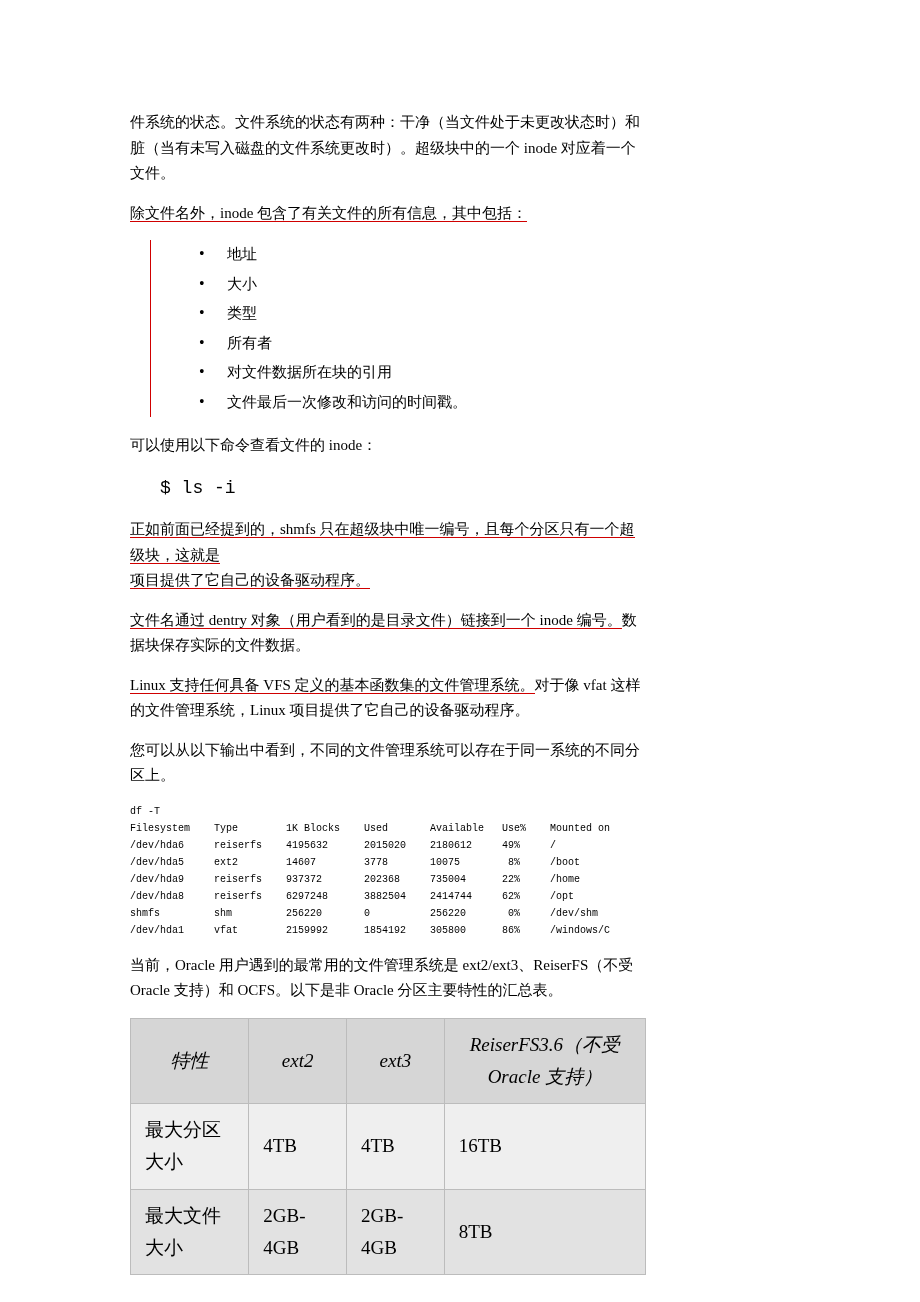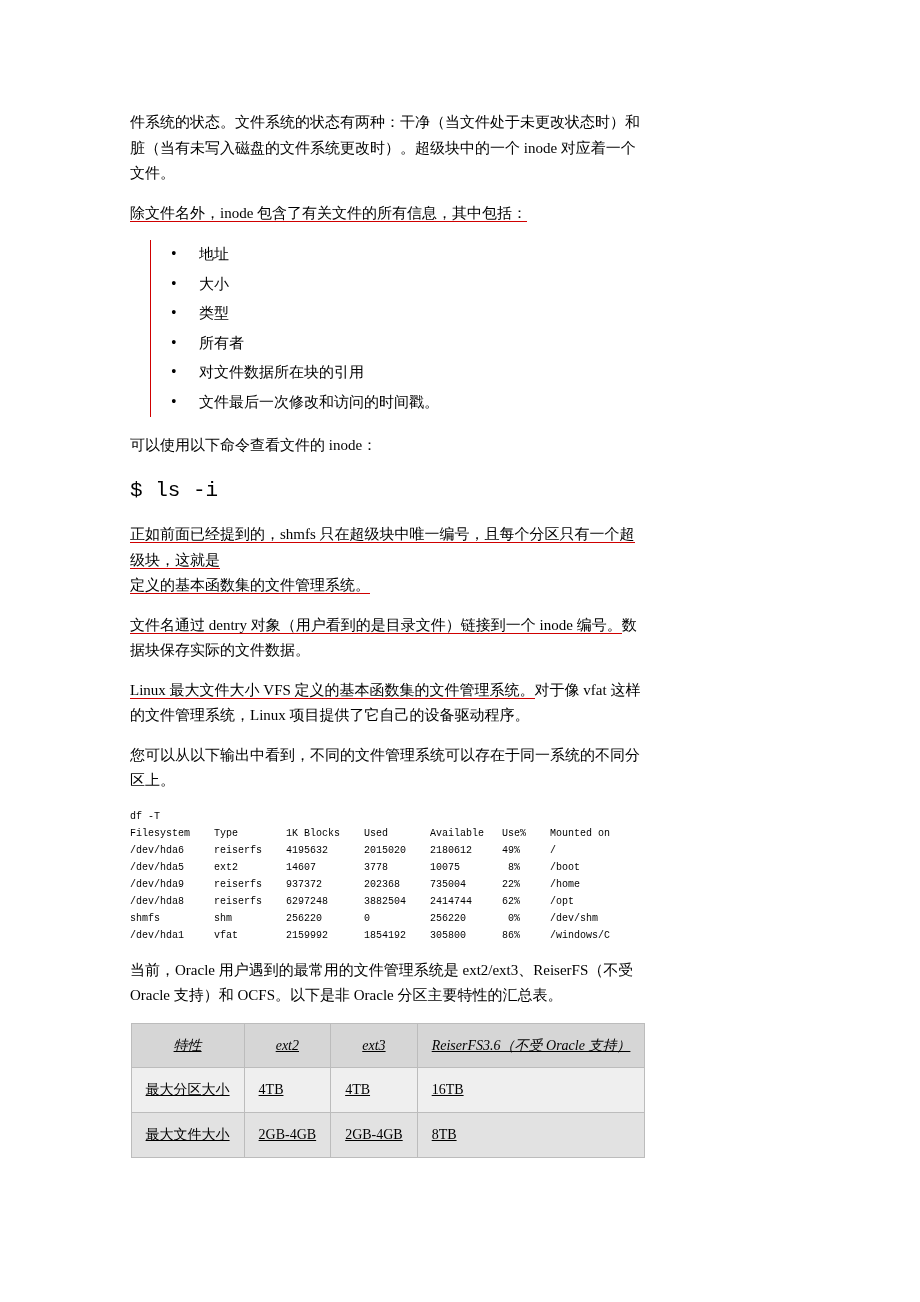--- a/index.html
+++ b/index.html
@@ -11,25 +11,25 @@
     color: #000;
     line-height: 1.7;
   }
   .page {
     width: 776px;
     min-height: 1302px;
     box-sizing: border-box;
     padding: 110px 130px 60px 130px;
   }
   p { margin: 0 0 14px 0; }
-  .mono { font-family: "Courier New", monospace; font-size: 21px; }
+  .mono { font-family: "Courier New", monospace; font-size: 18px; margin-left: 30px; }
   .u-red { border-bottom: 1px solid #d00000; padding-bottom: 0; }
   ul.inode-list {
     margin: 6px 0 16px 20px;
-    padding: 0 0 0 14px;
+    padding: 0 0 0 42px;
     border-left: 1px solid #d00000;
     list-style: none;
   }
   ul.inode-list li {
     position: relative;
     padding: 2px 0 2px 34px;
   }
   ul.inode-list li::before {
     content: "•";
     position: absolute;
@@ -45,22 +45,21 @@
     line-height: 1.7;
   }
   .fs-table-wrap {
     display: flex;
     justify-content: center;
     margin-top: 14px;
     margin-bottom: 10px;
   }
   table.fs-table {
     border-collapse: collapse;
-    font-size: 14px;
-    text-decoration: underline;
+    font-size: 19px;
   }
   table.fs-table th, table.fs-table td {
     border: 1px solid #bcbcbc;
     padding: 10px 14px;
     text-align: left;
   }
   table.fs-table th {
     background: #d6d6d6;
     font-style: italic;
     font-weight: normal;
@@ -84,25 +83,25 @@
     <li>类型</li>
     <li>所有者</li>
     <li>对文件数据所在块的引用</li>
     <li>文件最后一次修改和访问的时间戳。</li>
   </ul>
 
   <p>可以使用以下命令查看文件的 inode：</p>
 
   <p class="mono">$ ls -i</p>
 
-  <p><span class="u-red">正如前面已经提到的，shmfs 只在超级块中唯一编号，且每个分区只有一个超级块，这就是</span><br><span class="u-red">定义的基本函数集的文件管理系统。</span></p>
+  <p><span class="u-red">正如前面已经提到的，shmfs 只在超级块中唯一编号，且每个分区只有一个超级块，这就是</span><br><span class="u-red">项目提供了它自己的设备驱动程序。</span></p>
 
   <p><span class="u-red">文件名通过 dentry 对象（用户看到的是目录文件）链接到一个 inode 编号。</span><span>数据块保存实际的文件数据。</span></p>
 
-  <p><span class="u-red">Linux 最大文件大小 VFS 定义的基本函数集的文件管理系统。</span><span>对于像 vfat 这样的文件管理系统，Linux 项目提供了它自己的设备驱动程序。</span></p>
+  <p><span class="u-red">Linux 支持任何具备 VFS 定义的基本函数集的文件管理系统。</span><span>对于像 vfat 这样的文件管理系统，Linux 项目提供了它自己的设备驱动程序。</span></p>
 
   <p>您可以从以下输出中看到，不同的文件管理系统可以存在于同一系统的不同分区上。</p>
 
   <pre class="df">df -T
 Filesystem    Type        1K Blocks    Used       Available   Use%    Mounted on
 /dev/hda6     reiserfs    4195632      2015020    2180612     49%     /
 /dev/hda5     ext2        14607        3778       10075        8%     /boot
 /dev/hda9     reiserfs    937372       202368     735004      22%     /home
 /dev/hda8     reiserfs    6297248      3882504    2414744     62%     /opt
 shmfs         shm         256220       0          256220       0%     /dev/shm

